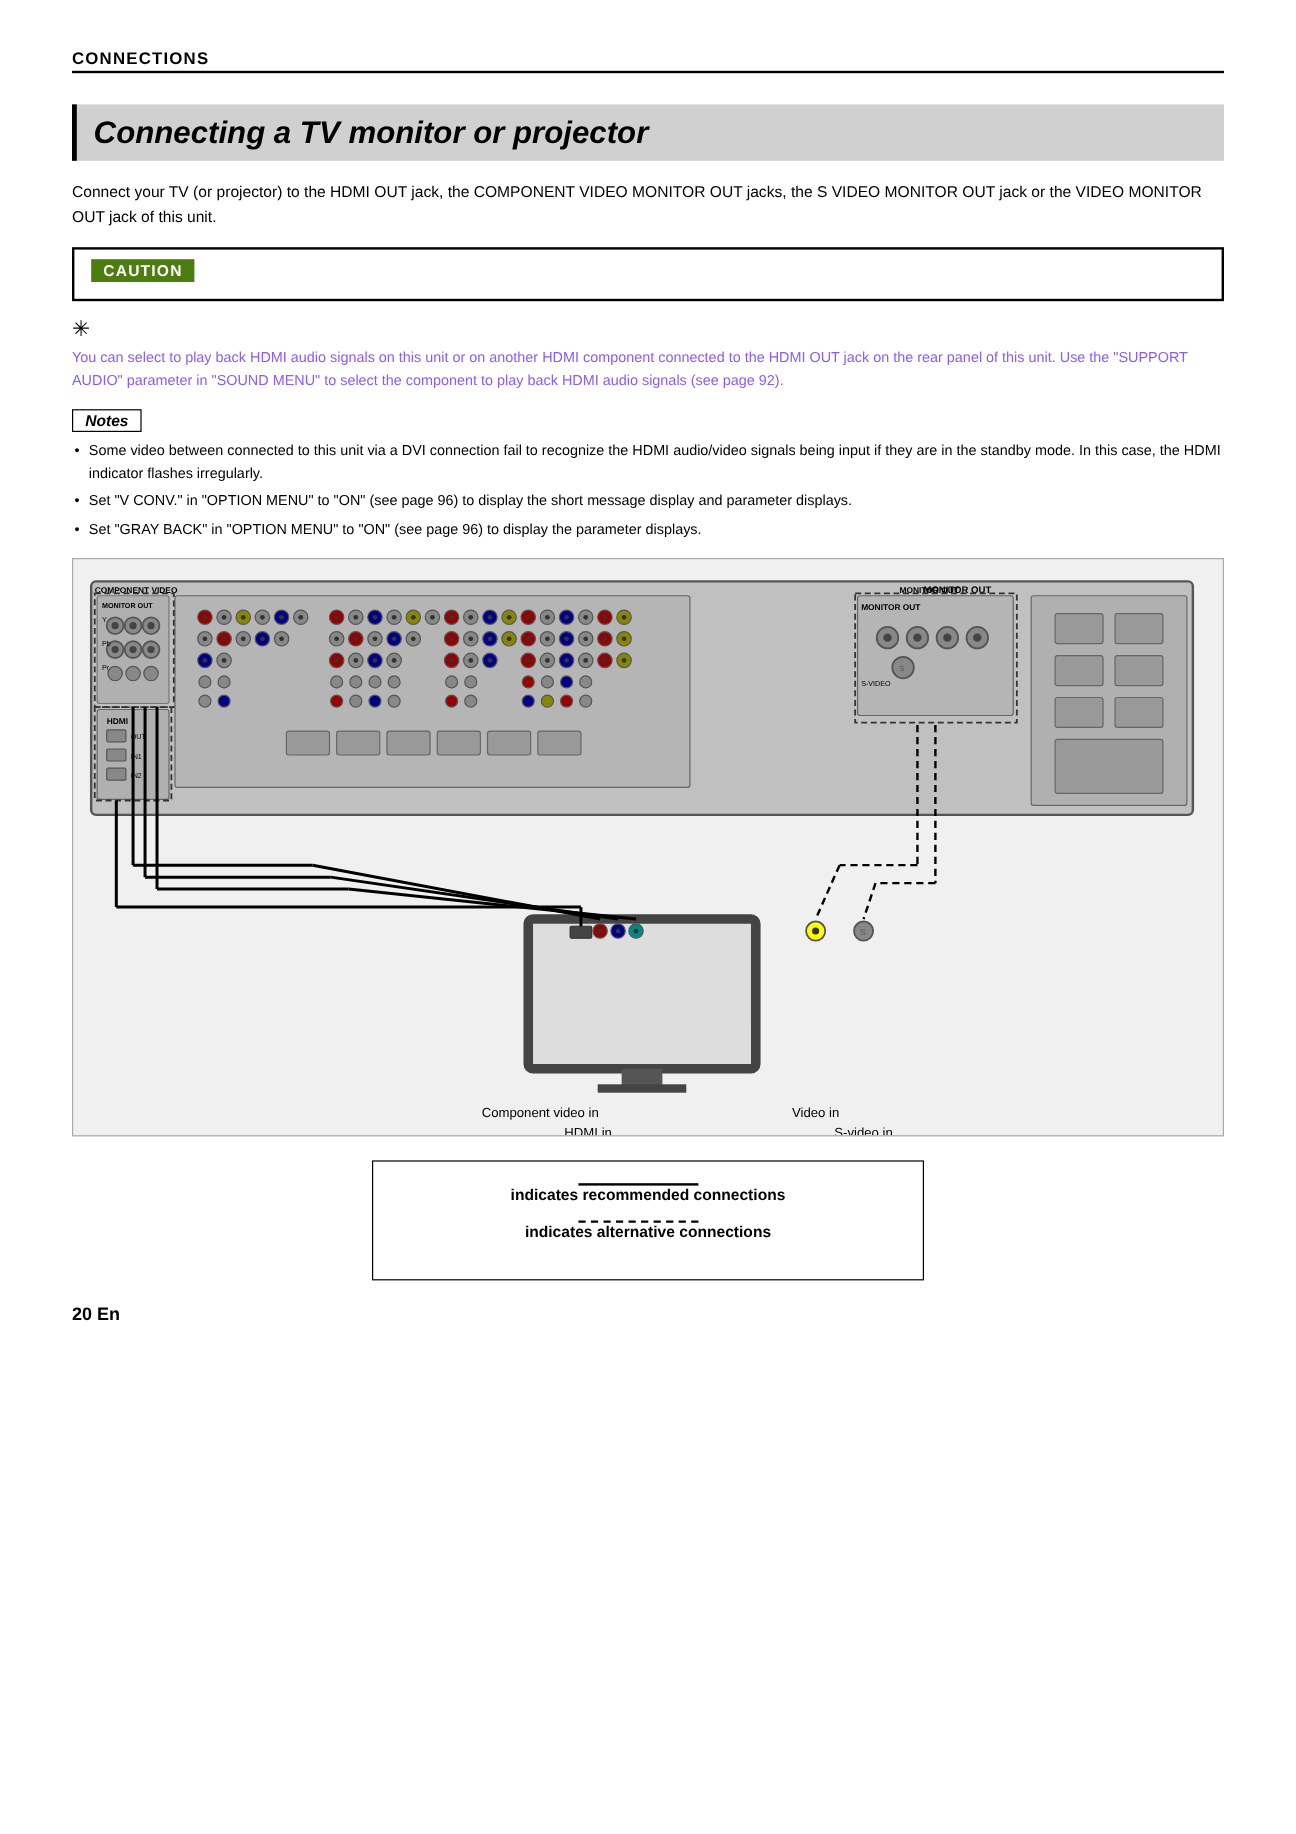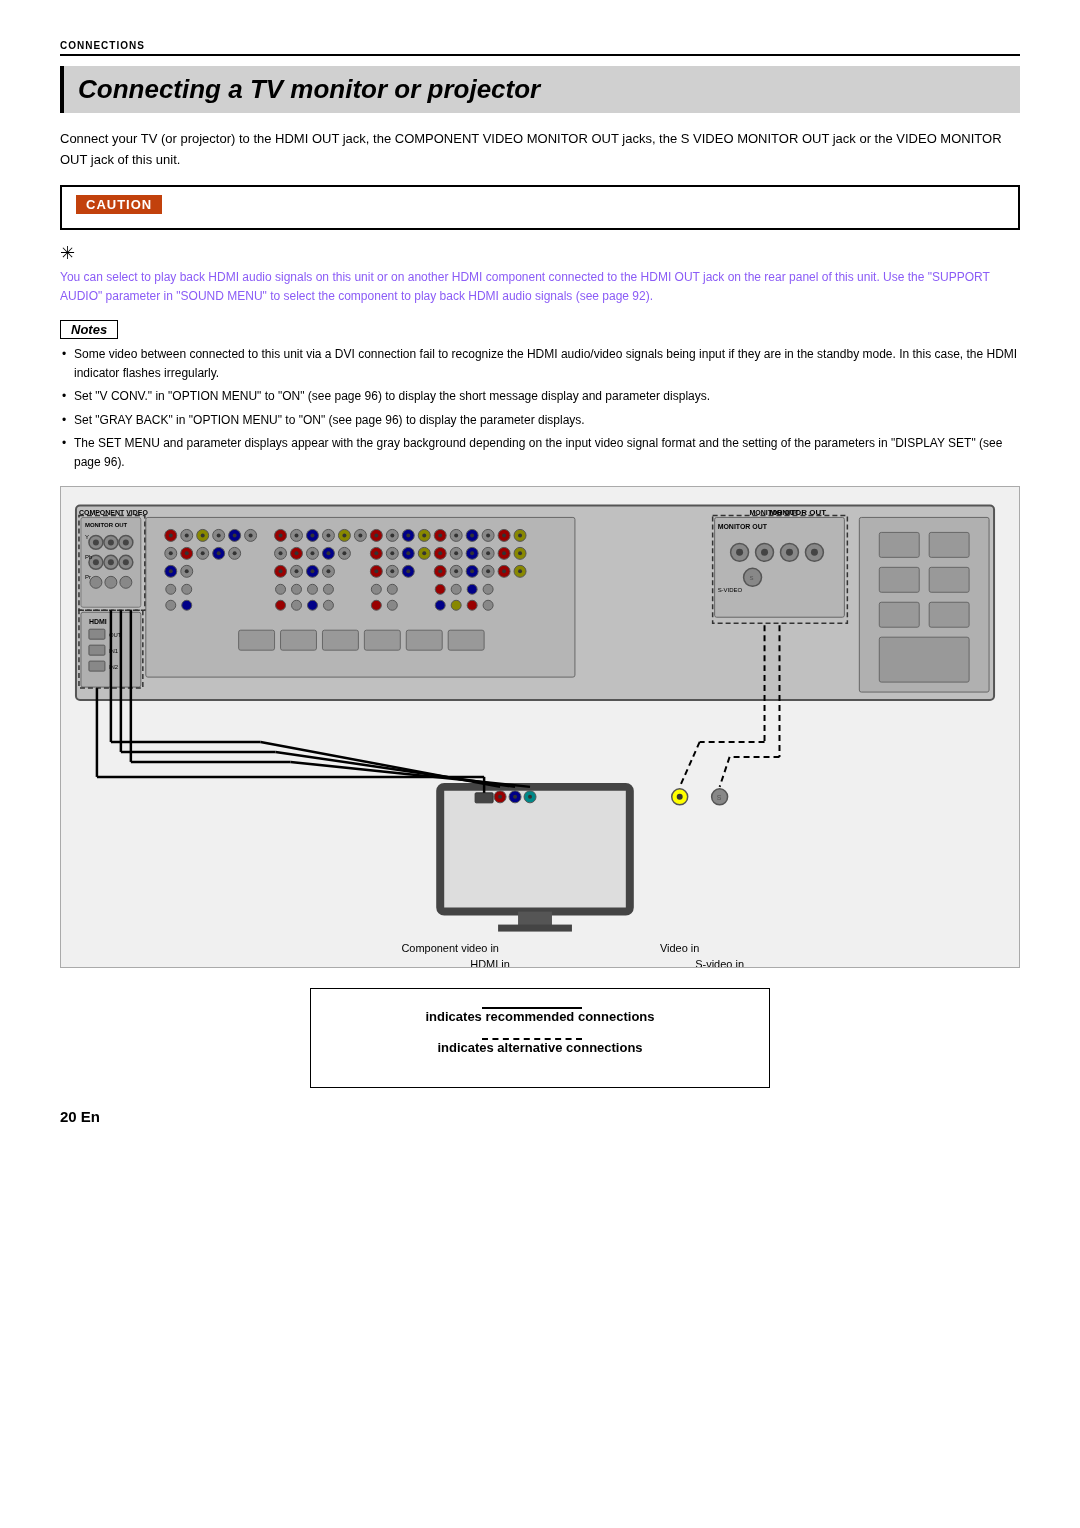--- a/index.html
+++ b/index.html
@@ -7,27 +7,27 @@
       background: #fff;
       font-family: Arial, Helvetica, sans-serif;
       font-size: 13px;
       color: #000;
       width: 1080px;
       min-height: 1528px;
       padding: 40px 60px 60px 60px;
     }
 
     .section-label {
-      font-size: 10px;
+      font-size: 14px;
       font-weight: bold;
       letter-spacing: 1px;
       text-transform: uppercase;
       border-bottom: 2px solid #000;
       padding-bottom: 3px;
-      margin-bottom: 10px;
+      margin-bottom: 26px;
       color: #000;
     }
 
     .page-title {
       background: #d0d0d0;
       font-style: italic;
       font-weight: bold;
       font-size: 26px;
       padding: 8px 14px;
       margin-bottom: 16px;
@@ -42,21 +42,21 @@
 
     .caution-box {
       border: 2px solid #000;
       padding: 8px 14px;
       margin-bottom: 12px;
     }
 
     .caution-label {
       font-weight: bold;
       font-size: 13px;
-      background: #c2410c;
+      background: #4d7c0f;
       color: #fff;
       display: inline-block;
       padding: 2px 10px;
       margin-bottom: 6px;
       letter-spacing: 1px;
     }
 
     .caution-text {
       font-weight: bold;
       font-size: 13px;
@@ -185,21 +185,20 @@
 
 <div class="tip-icon">✳</div>
 <p class="tip-text">You can select to play back HDMI audio signals on this unit or on another HDMI component connected to the HDMI OUT jack on the rear panel of this unit. Use the "SUPPORT AUDIO" parameter in "SOUND MENU" to select the component to play back HDMI audio signals (see page 92).</p>
 
 <div class="notes-box">
   <div class="notes-label">Notes</div>
   <ul class="notes-list">
     <li>Some video between connected to this unit via a DVI connection fail to recognize the HDMI audio/video signals being input if they are in the standby mode. In this case, the HDMI indicator flashes irregularly.</li>
     <li>Set "V CONV." in "OPTION MENU" to "ON" (see page 96) to display the short message display and parameter displays.</li>
     <li>Set "GRAY BACK" in "OPTION MENU" to "ON" (see page 96) to display the parameter displays.</li>
-    <li>The SET MENU and parameter displays appear with the gray background depending on the input video signal format and the setting of the parameters in "DISPLAY SET" (see page 96).</li>
   </ul>
 </div>
 
 <div class="diagram-container">
 
   <svg class="diagram-svg" viewBox="0 0 960 460" xmlns="http://www.w3.org/2000/svg">
 
     <rect x="15" y="8" width="920" height="195" rx="4" fill="#c0c0c0" stroke="#555" stroke-width="2"></rect>
 
     <text x="710" y="18" font-size="8" font-weight="bold" fill="#000">MONITOR OUT</text>

